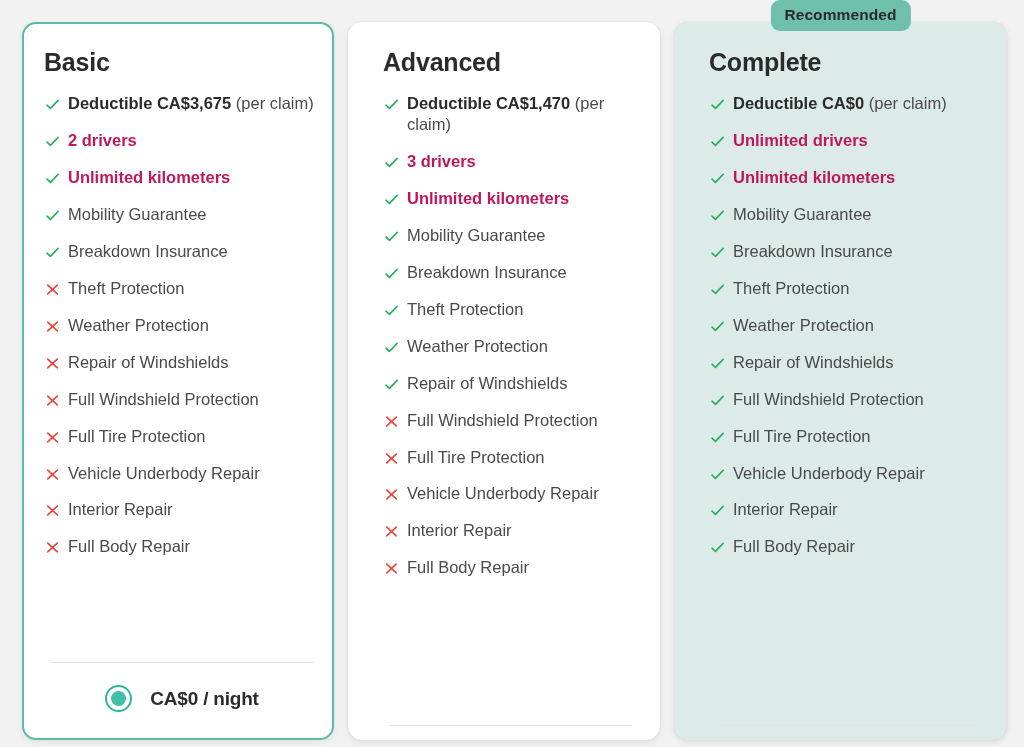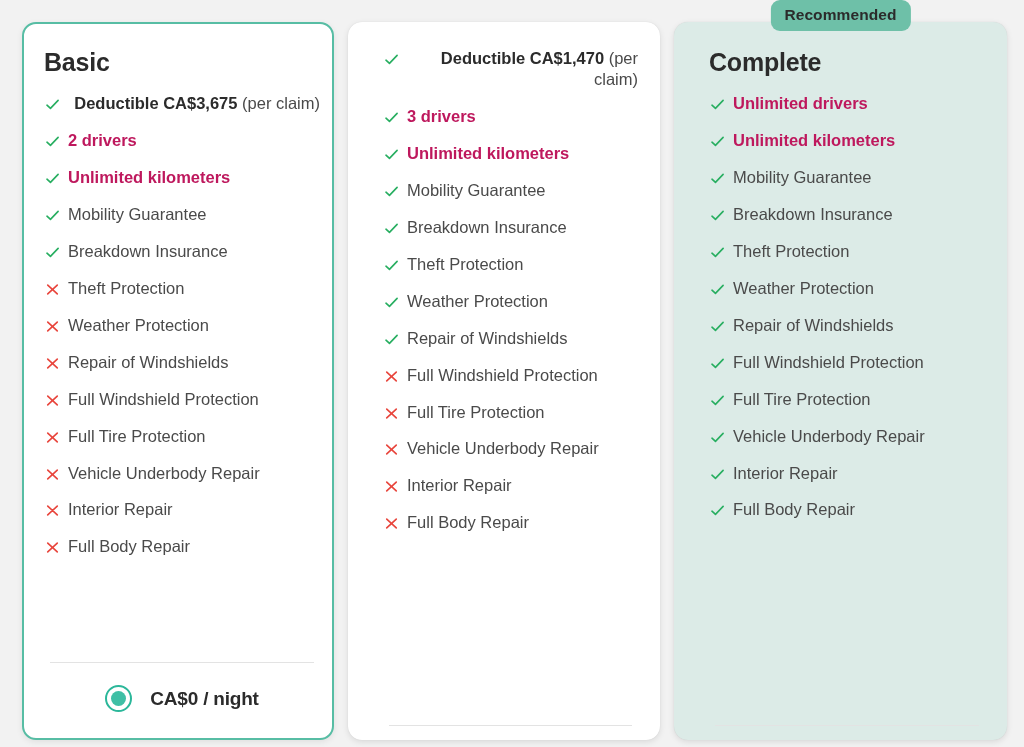--- a/index.html
+++ b/index.html
@@ -77,21 +77,21 @@
   }
   .feature .ico {
     flex: 0 0 auto;
     width: 17px; height: 17px;
     margin-right: 7px;
     margin-top: 3px;
     display: block;
   }
   .feature .ftext { flex: 1 1 auto; }
   .feature.bold .ftext b { font-weight: bold; color: #2b2b2b; }
-  .feature.bold .ftext { color: #4a4a4a; text-align: right; }
+  .feature.bold .ftext { color: #4a4a4a; }
   .feature.strong .ftext { font-weight: bold; color: #be185d; }
   .divider {
     height: 1px;
     background: #e3e3e3;
     margin: 6px 6px 0 6px;
   }
   .price-row {
     display: flex;
     align-items: center;
     justify-content: center;
@@ -237,20 +237,21 @@
             <span class="ftext"><span>Full Body Repair</span></span>
           </li>
         </ul>
         <div class="divider"></div>
         <div class="price-row">
           <span class="radio on"></span>
           <span class="price-text">CA$0 / night</span>
         </div>
       </div>
       <div class="plan">
+        <div class="plan-title">Advanced</div>
         <ul class="features">
           <li class="feature bold">
             <span>
               <svg class="ico" viewBox="0 0 20 20" fill="none" xmlns="http://www.w3.org/2000/svg">
                 <path d="M3.5 10.8 L7.6 14.6 L16.6 5.2" stroke="#27ae60" stroke-width="1.9" stroke-linecap="round" stroke-linejoin="round"></path>
               </svg>
             </span>
             <span class="ftext"><b>Deductible CA$1,470</b><span> (per claim)</span></span>
           </li>
           <li class="feature strong">
@@ -349,20 +350,28 @@
             </span>
             <span class="ftext"><span>Full Body Repair</span></span>
           </li>
         </ul>
         <div class="divider"></div>
       </div>
       <div class="plan recommended">
         <div class="badge">Recommended</div>
         <div class="plan-title">Complete</div>
         <ul class="features">
+          <li class="feature bold">
+            <span>
+              <svg class="ico" viewBox="0 0 20 20" fill="none" xmlns="http://www.w3.org/2000/svg">
+                <path d="M3.5 10.8 L7.6 14.6 L16.6 5.2" stroke="#27ae60" stroke-width="1.9" stroke-linecap="round" stroke-linejoin="round"></path>
+              </svg>
+            </span>
+            <span class="ftext"><b>Deductible CA$0</b><span> (per claim)</span></span>
+          </li>
           <li class="feature strong">
             <span>
               <svg class="ico" viewBox="0 0 20 20" fill="none" xmlns="http://www.w3.org/2000/svg">
                 <path d="M3.5 10.8 L7.6 14.6 L16.6 5.2" stroke="#27ae60" stroke-width="1.9" stroke-linecap="round" stroke-linejoin="round"></path>
               </svg>
             </span>
             <span class="ftext"><b>Unlimited drivers</b><span></span></span>
           </li>
           <li class="feature strong">
             <span>

